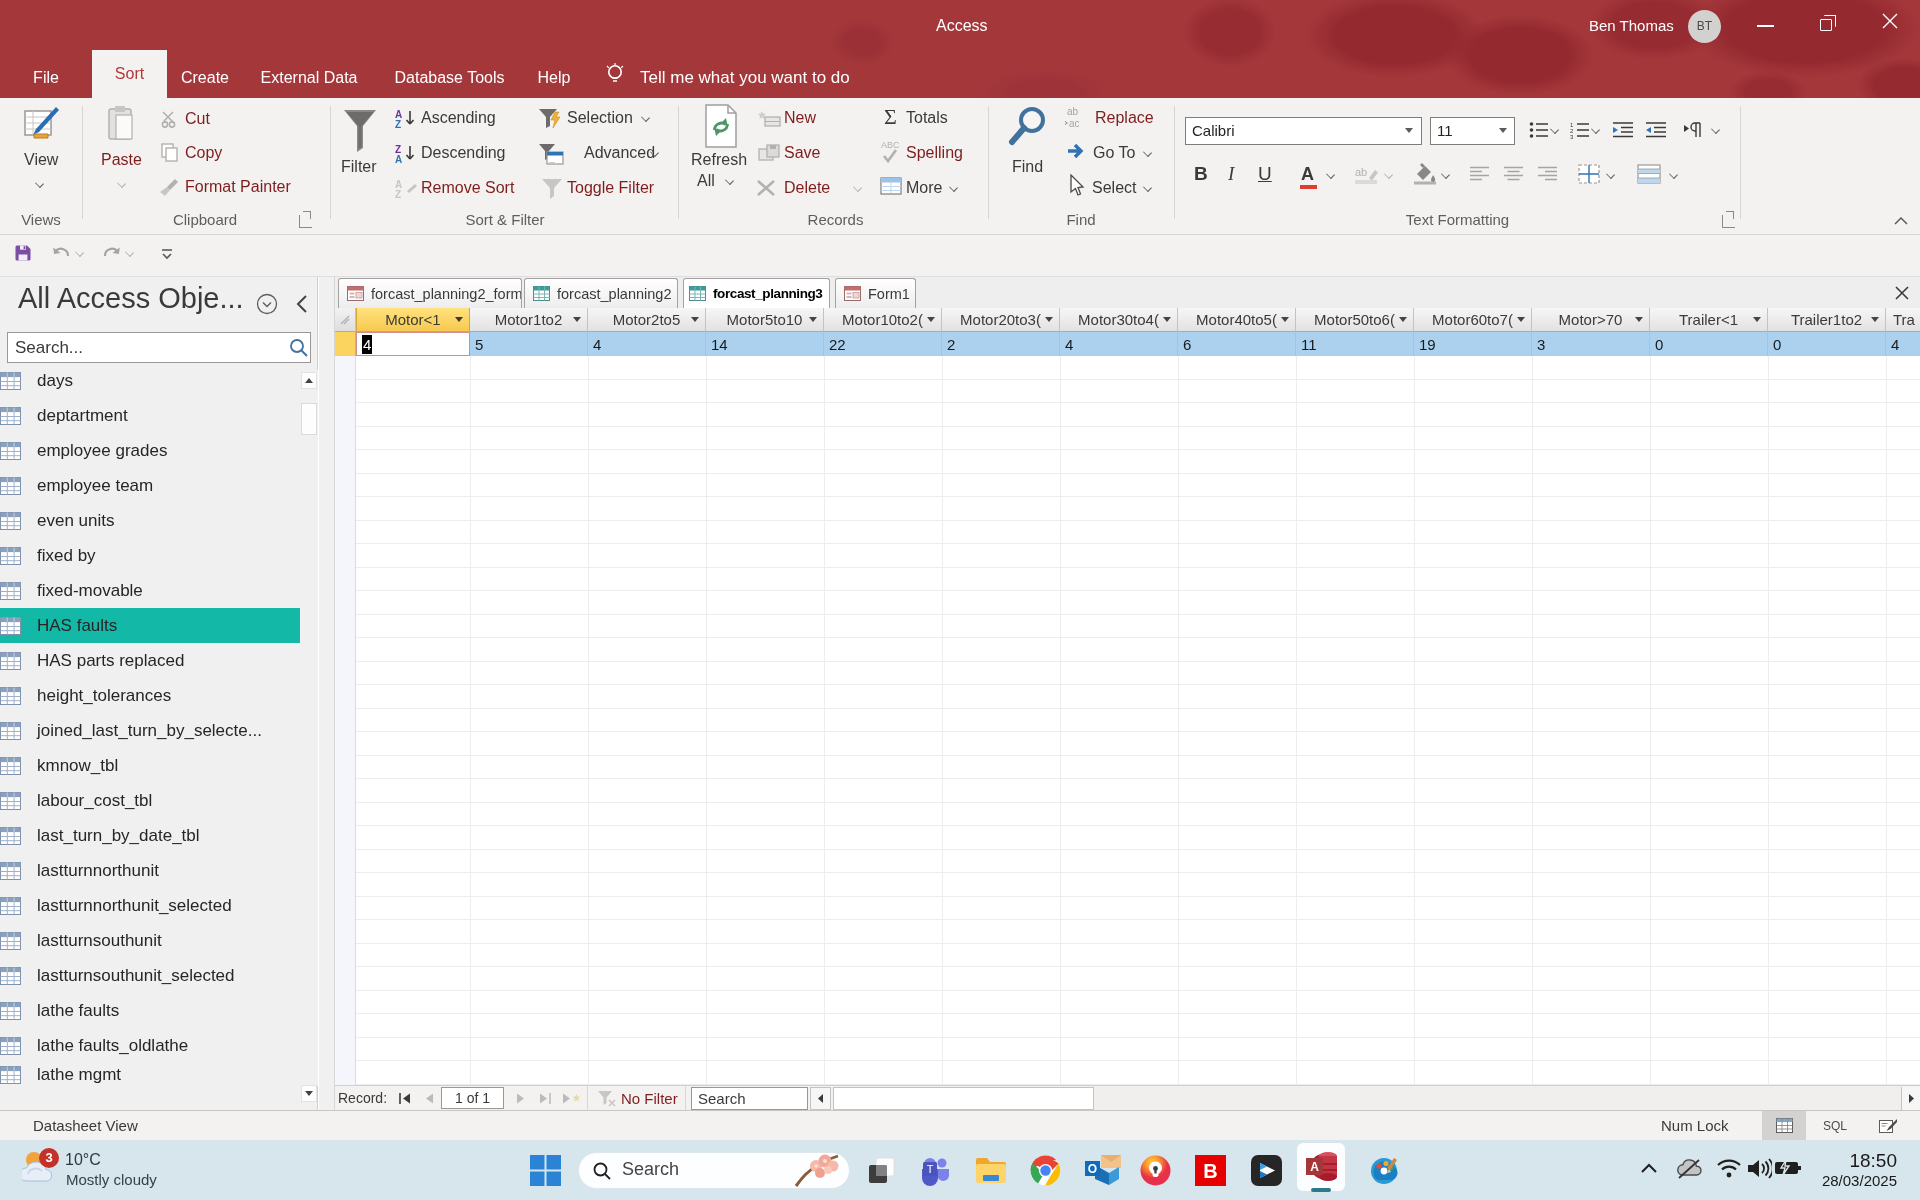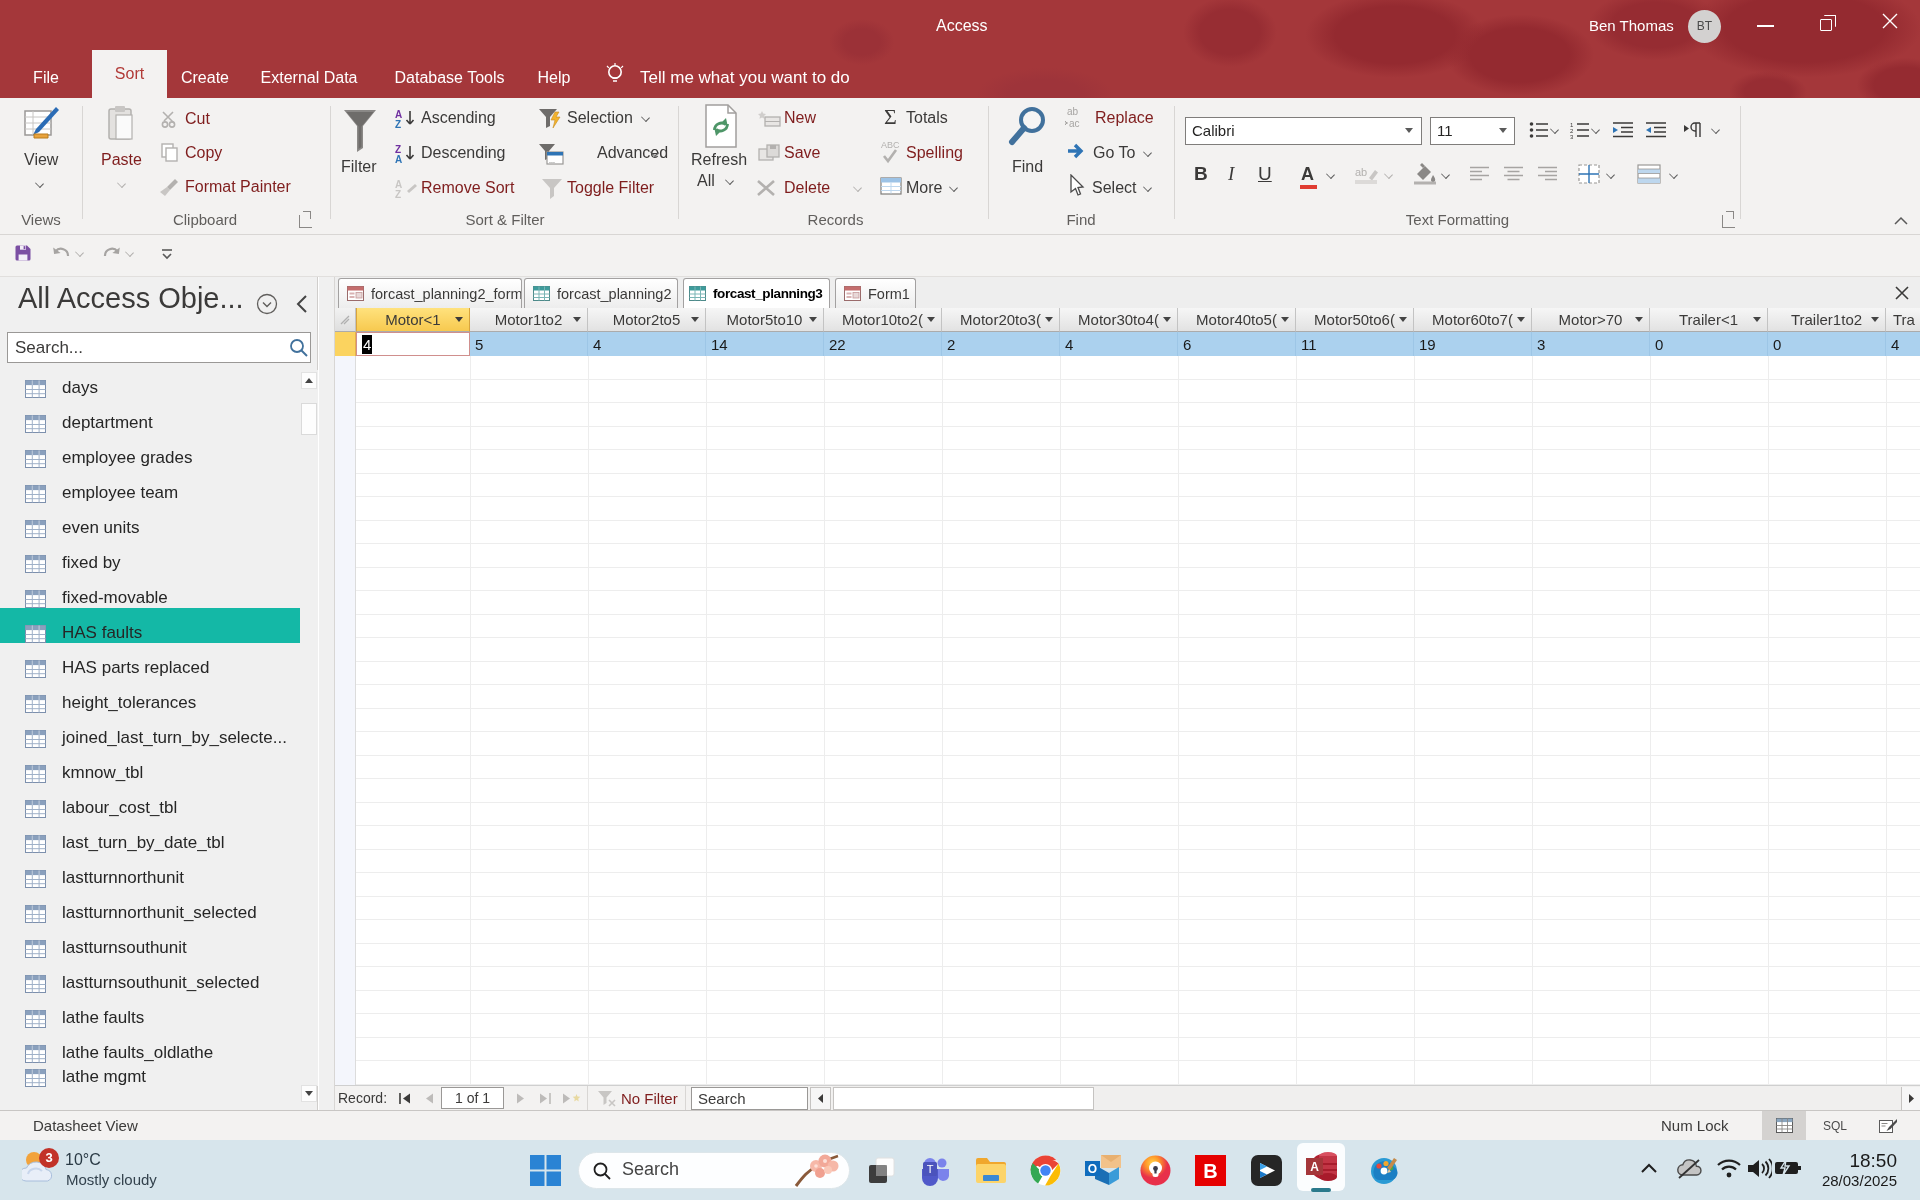--- a/index.html
+++ b/index.html
@@ -35,21 +35,21 @@
 .gray{color:#7f1d1d}
 .chev{display:inline-block;width:8px;height:8px}
 .chev:after{content:"";position:absolute;left:0;top:0;width:6px;height:6px;border-right:1.6px solid #5a5a5a;border-bottom:1.6px solid #5a5a5a;transform:rotate(45deg) scale(1,.8)}
 .chevg:after{border-color:#b0aeac}
 
 #qat{left:0;top:235px;width:1920px;height:42px;background:#f3f2f1;border-bottom:1px solid #e1dfdd}
 
 #nav{left:0;top:277px;width:318px;height:833px;background:#f0f0f0;border-right:1px solid #d0cecc}
 #navtitle{left:18px;top:5px;font-size:29px;color:#3b3a39;letter-spacing:0px}
 #navsearch{left:7px;top:55px;width:304px;height:31px;background:#fff;border:1px solid #9a9896;font-size:17px;color:#3b3a39;line-height:29px;padding-left:7px}
-.nitem{height:35px;display:flex;align-items:flex-end;padding-left:25px;font-size:17px;color:#262626;white-space:nowrap}
+.nitem{height:35px;display:flex;align-items:center;font-size:17px;color:#262626;white-space:nowrap}
 .nitem svg{margin-right:16px;flex:none}
 .nsel{background:#14b8a6}
 
 #split{left:319px;top:277px;width:16px;height:833px;background:#f0f0f0;border-right:1px solid #d8d6d4}
 
 #sheet{left:335px;top:277px;width:1585px;height:833px;background:#fff}
 #tabstrip{left:0;top:0;width:1585px;height:31px;background:#eeeeee}
 .dtab{top:1px;height:30px;background:linear-gradient(#ffffff,#ededed);border:1px solid #a3a1a1;border-bottom:none;border-radius:3px 3px 0 0;display:flex;align-items:center;font-size:14.5px;color:#3b3a39;padding:0 8px;white-space:nowrap;overflow:hidden}
 .dtab svg{margin-right:7px;flex:none}
 .dtab.act{background:#fff;font-weight:bold;color:#000;z-index:3}
@@ -174,21 +174,21 @@
       <path d="M17 4 l-4 8 h4 l-2 8 7-11 h-4 l3-5 z" fill="#f2b32c" stroke="#c78c1e" stroke-width=".6"></path>
     </svg>
   <div class="a rtxt" style="left:567px;top:11px">Selection</div>
     <span class="chev a" style="left:642px;top:16px"></span>
   <svg class="a" style="left:538px;top:45px" width="26" height="22" viewBox="0 0 26 22">
       <path d="M1 1 H17 L11 8 V15 L7 17 V8 Z" fill="#6e6c6a"></path>
       <rect x="9" y="9" width="16" height="12" fill="#fff" stroke="#9a9896" stroke-width="1.2"></rect>
       <rect x="9" y="9" width="16" height="3.5" fill="#2e74b5"></rect>
       <text x="11" y="20" font-size="7" fill="#3b3a39" font-family="Liberation Sans">...</text>
     </svg>
-  <div class="a rtxt" style="left:597px;top:46px">Advanced</div>
+  <div class="a rtxt" style="left:584px;top:46px">Advanced</div>
     <span class="chev a" style="left:651px;top:51px"></span>
   <svg class="a" style="left:540px;top:80px" width="24" height="22" viewBox="0 0 24 22">
       <path d="M2 1 H22 L14 10 V18 L10 21 V10 Z" fill="#c8c6c4"></path>
     </svg>
   <div class="a rtxt gray" style="left:567px;top:81px">Toggle Filter</div>
 
   <svg class="a" style="left:702px;top:6px" width="38" height="44" viewBox="0 0 38 44">
       <path d="M4 1 H26 L34 9 V43 H4 Z" fill="#fff" stroke="#a19f9d" stroke-width="1.5"></path>
       <path d="M26 1 V9 H34" fill="none" stroke="#a19f9d" stroke-width="1.5"></path>
       <g stroke="#4e9668" stroke-width="2.8" fill="none">

